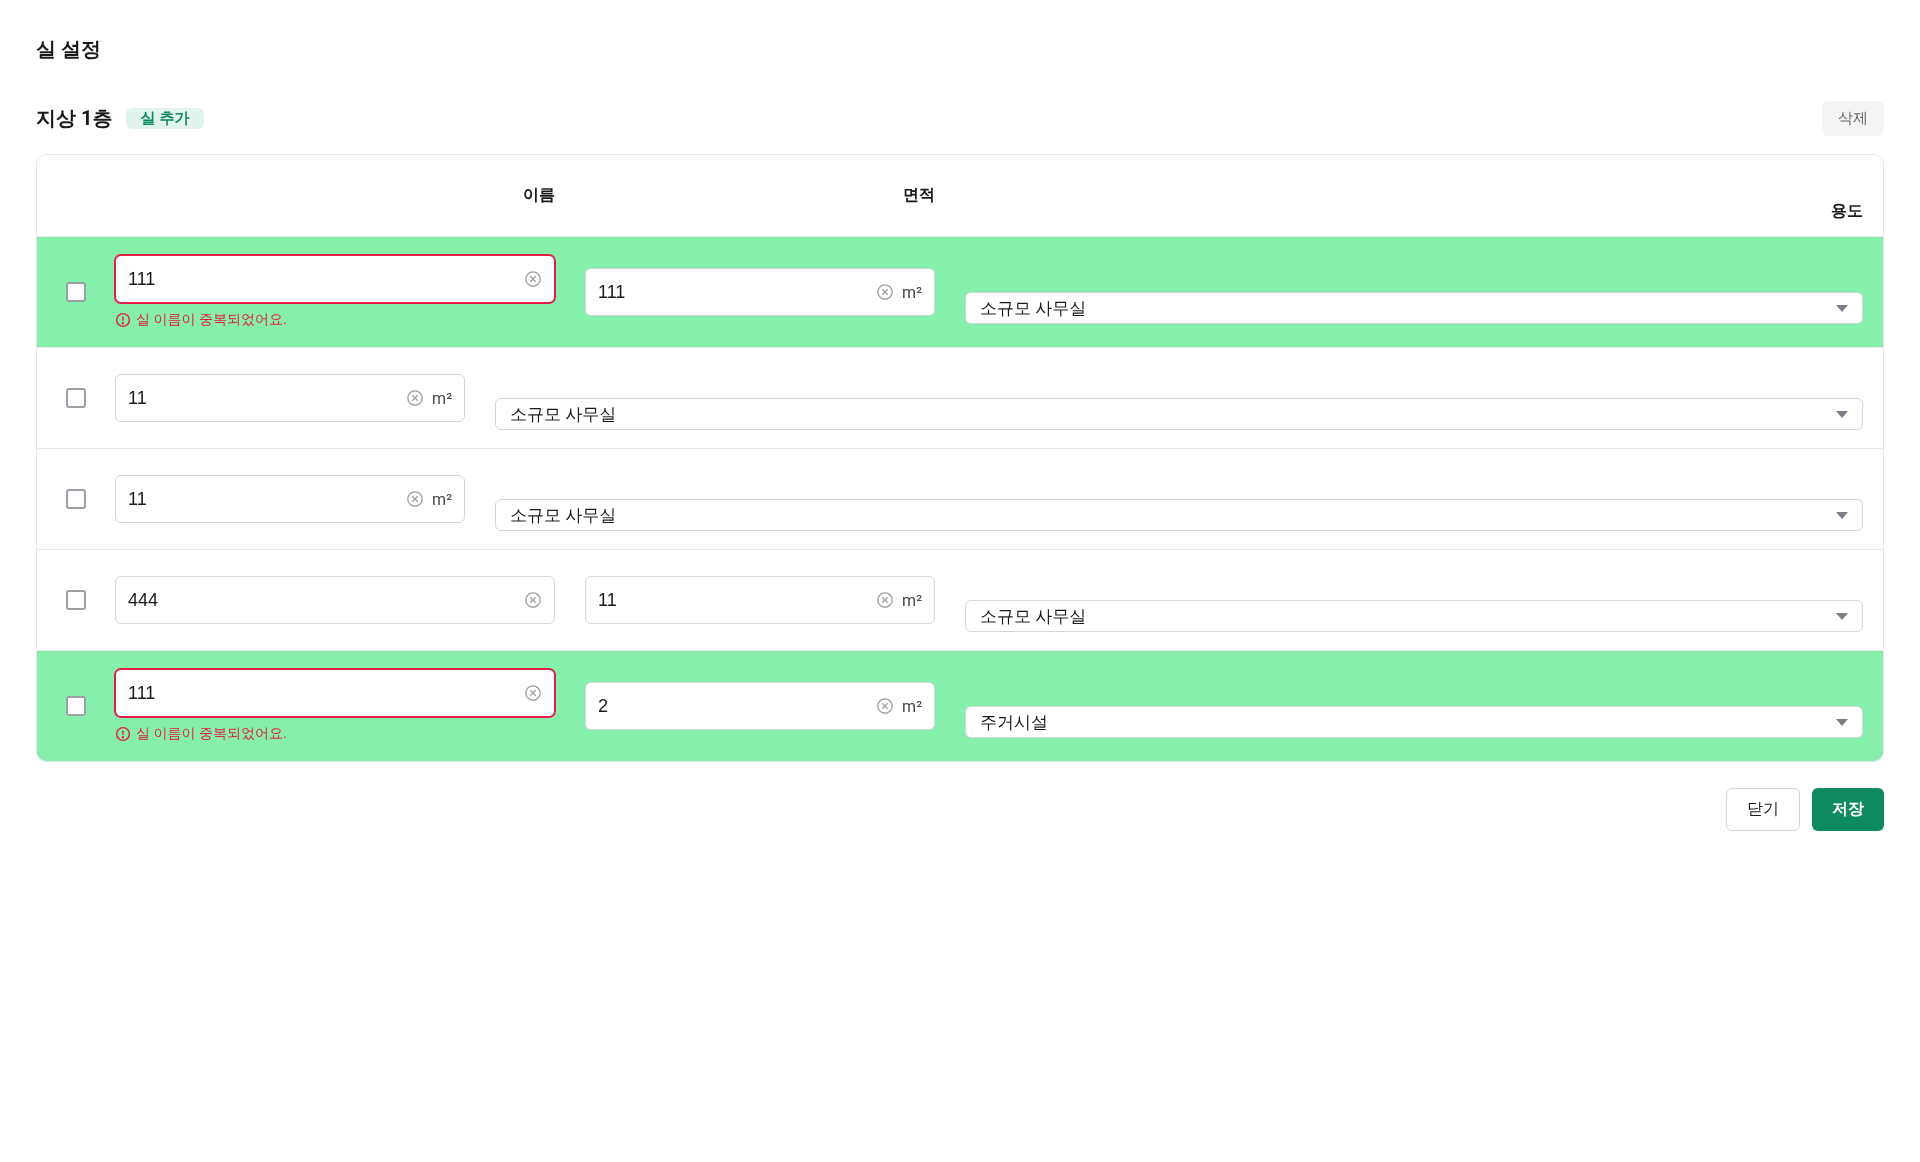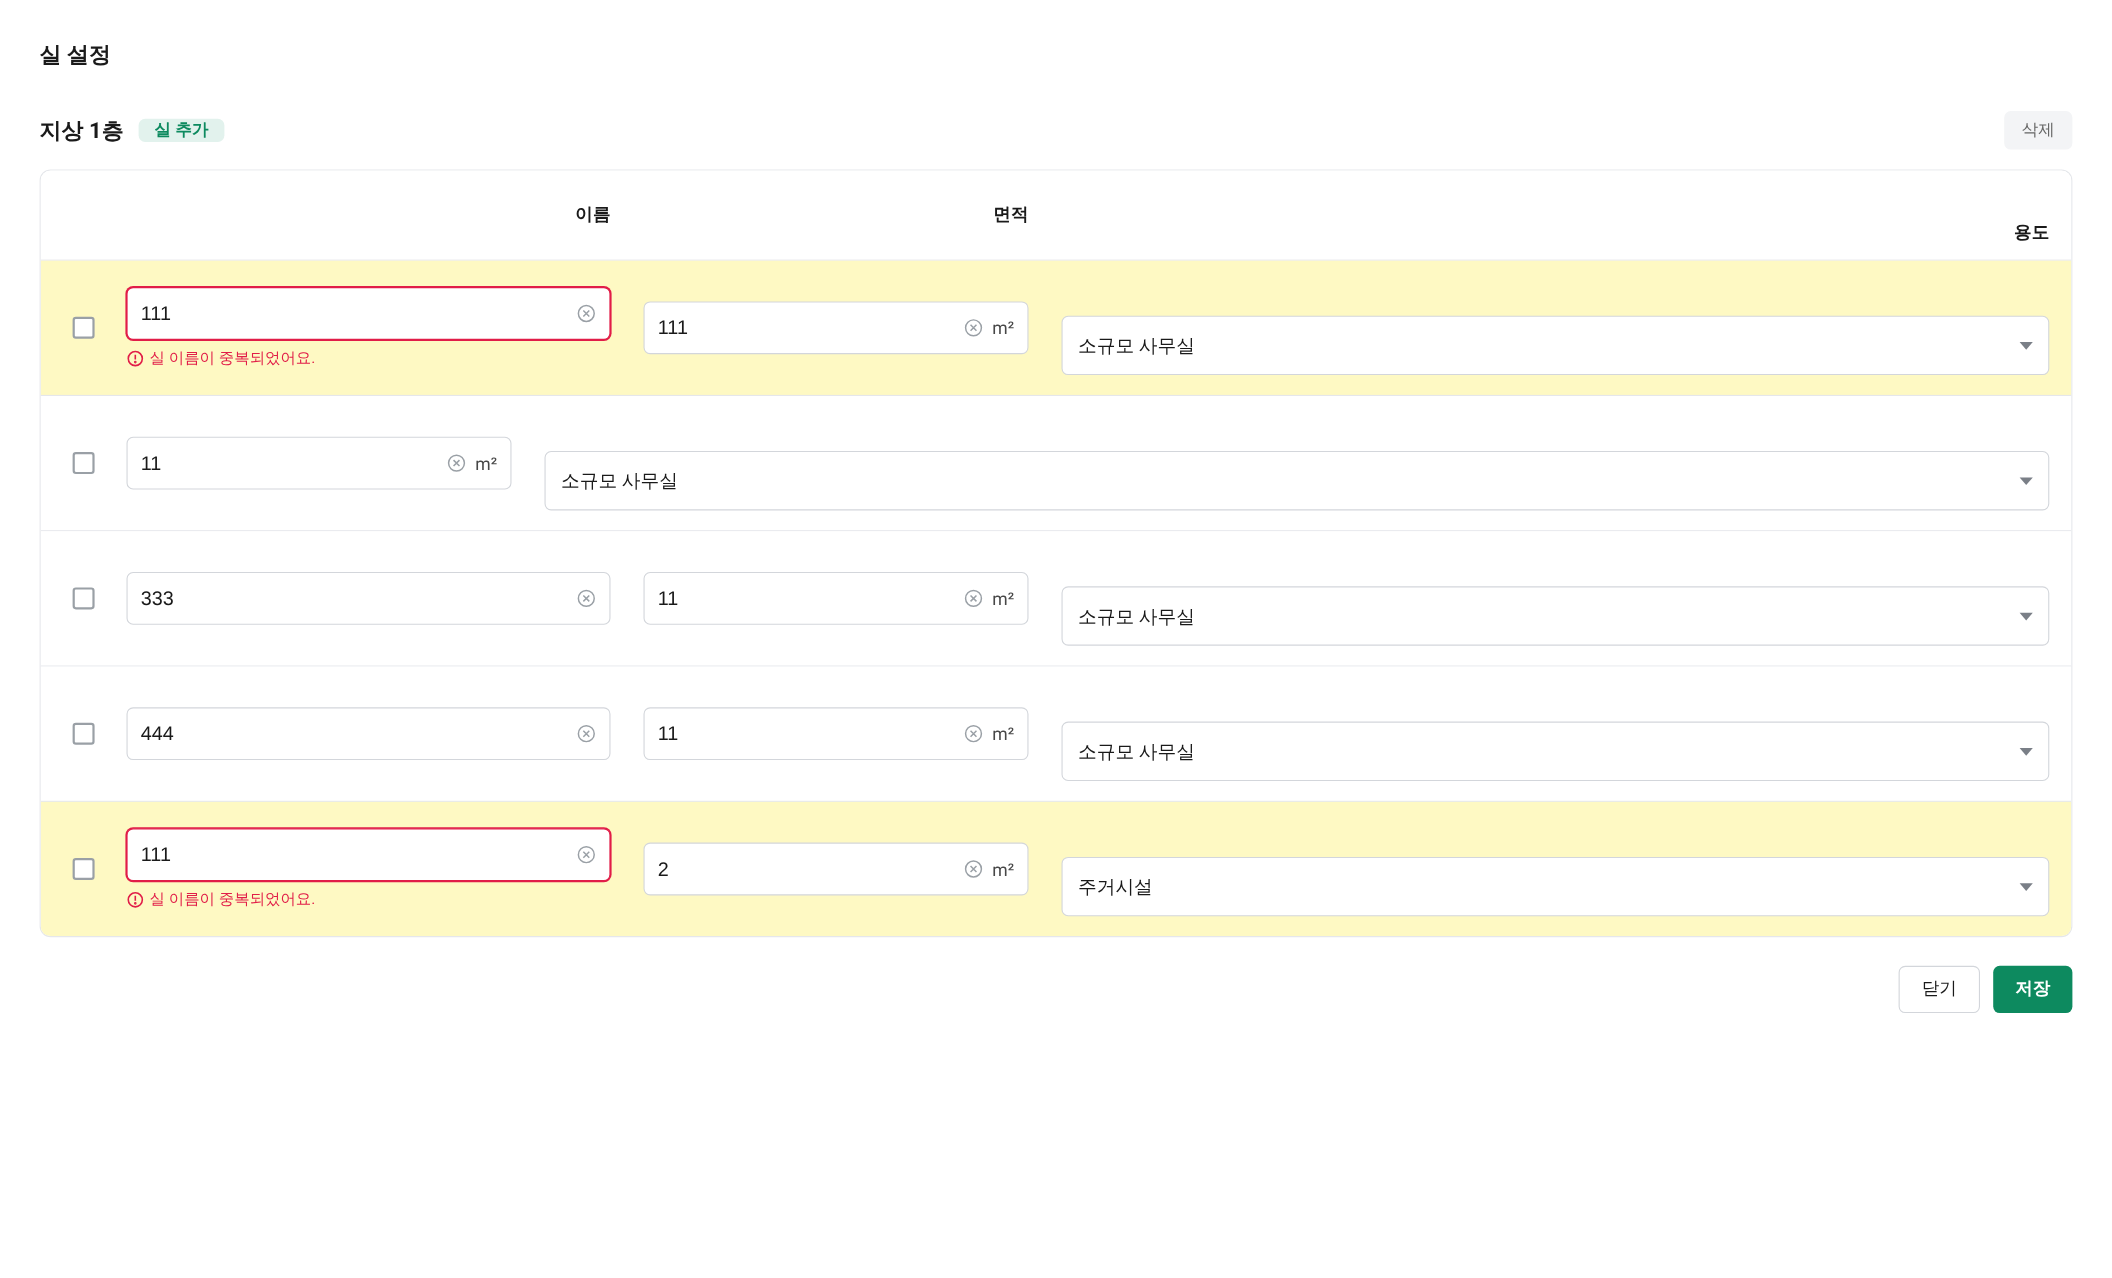--- a/index.html
+++ b/index.html
@@ -69,21 +69,21 @@
 }
 .row {
   display: flex;
   align-items: center;
   padding: 18px 0;
   border-bottom: 1px solid #e5e7eb;
   background: #fff;
 }
 .row:last-child { border-bottom: none; }
 .row.error {
-  background: #fef9c3;
+  background: #86efac;
 }
 .row.error .col-inner-name { display:flex; flex-direction:column; }
 .checkbox {
   width: 20px;
   height: 20px;
   border: 2px solid #9aa0a6;
   border-radius: 3px;
   background: #fff;
   cursor: pointer;
 }
@@ -121,21 +121,21 @@
   color: #474747;
   margin-left: 8px;
 }
 .select-wrap {
   position: relative;
   display: flex;
   align-items: center;
   border: 1px solid #d3d6db;
   border-radius: 6px;
   background: #fff;
-  height: 54px;
+  height: 32px;
   padding: 0 14px;
   cursor: pointer;
 }
 .select-text {
   flex: 1;
   font-size: 17px;
   color: #1a1a1a;
 }
 .dropdown-icon {
   width: 0;
@@ -258,30 +258,20 @@
       <div class="select-wrap">
         <span class="select-text">소규모 사무실</span>
         <span class="dropdown-icon"></span>
       </div>
     </div>
   </div>
       <div class="row">
     <div class="col-check">
       <div class="checkbox"></div>
     </div>
-    <div class="col-name col-inner-name">
-      <div class="input-wrap">
-        <input class="input-text" value="333" style="">
-        <svg class="clear-icon" viewBox="0 0 20 20" fill="none" stroke="currentColor" stroke-width="1.5">
-              <circle cx="10" cy="10" r="8"></circle>
-              <path d="M7 7l6 6M13 7l-6 6"></path>
-            </svg>
-      </div>
-
-    </div>
     <div class="col-area">
       <div class="input-wrap">
         <input class="input-text" value="11" style="">
         <svg class="clear-icon" viewBox="0 0 20 20" fill="none" stroke="currentColor" stroke-width="1.5">
               <circle cx="10" cy="10" r="8"></circle>
               <path d="M7 7l6 6M13 7l-6 6"></path>
             </svg>
         <span class="unit">m²</span>
       </div>
     </div>

